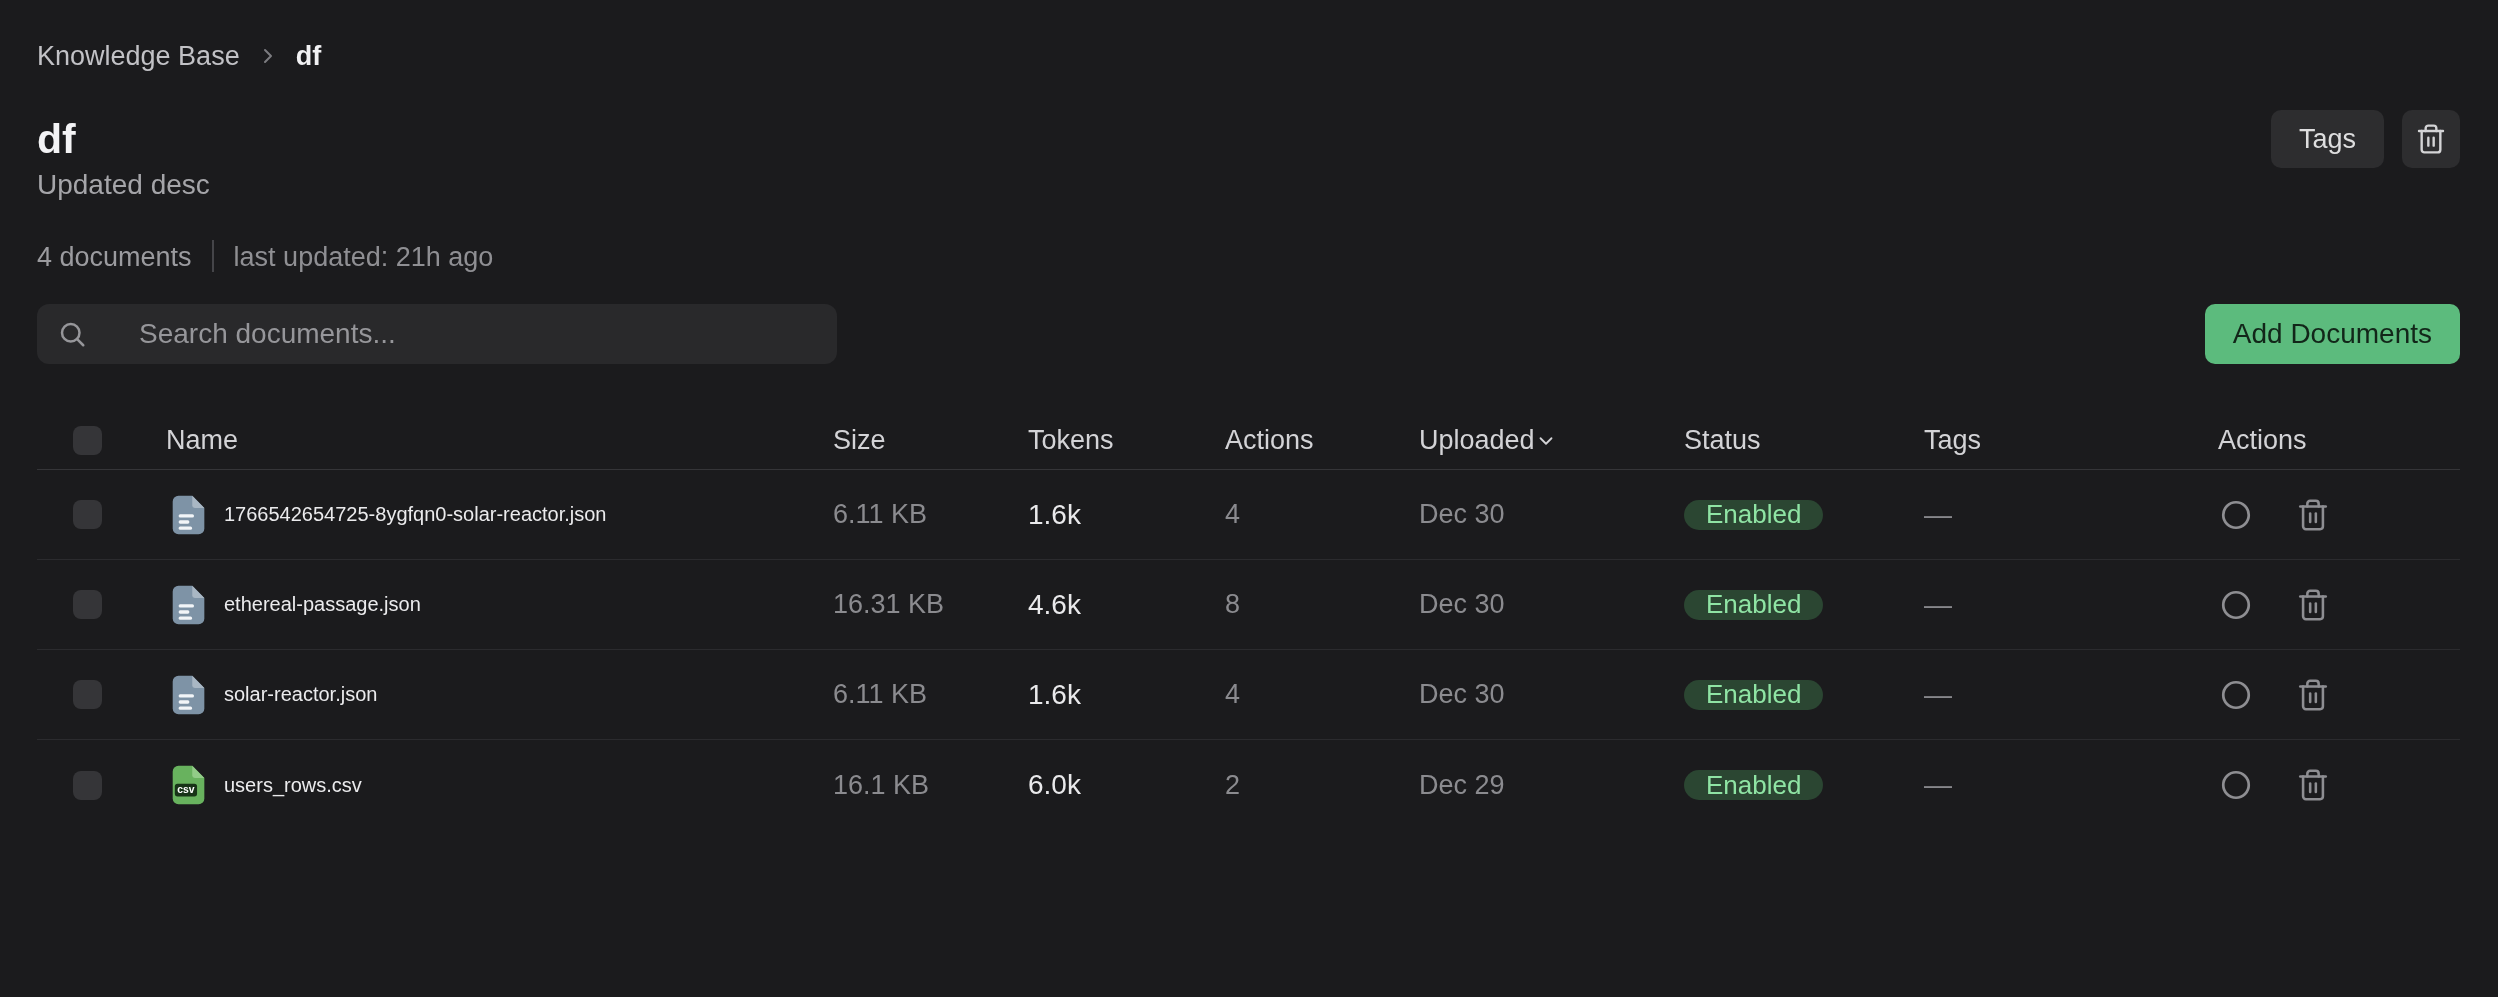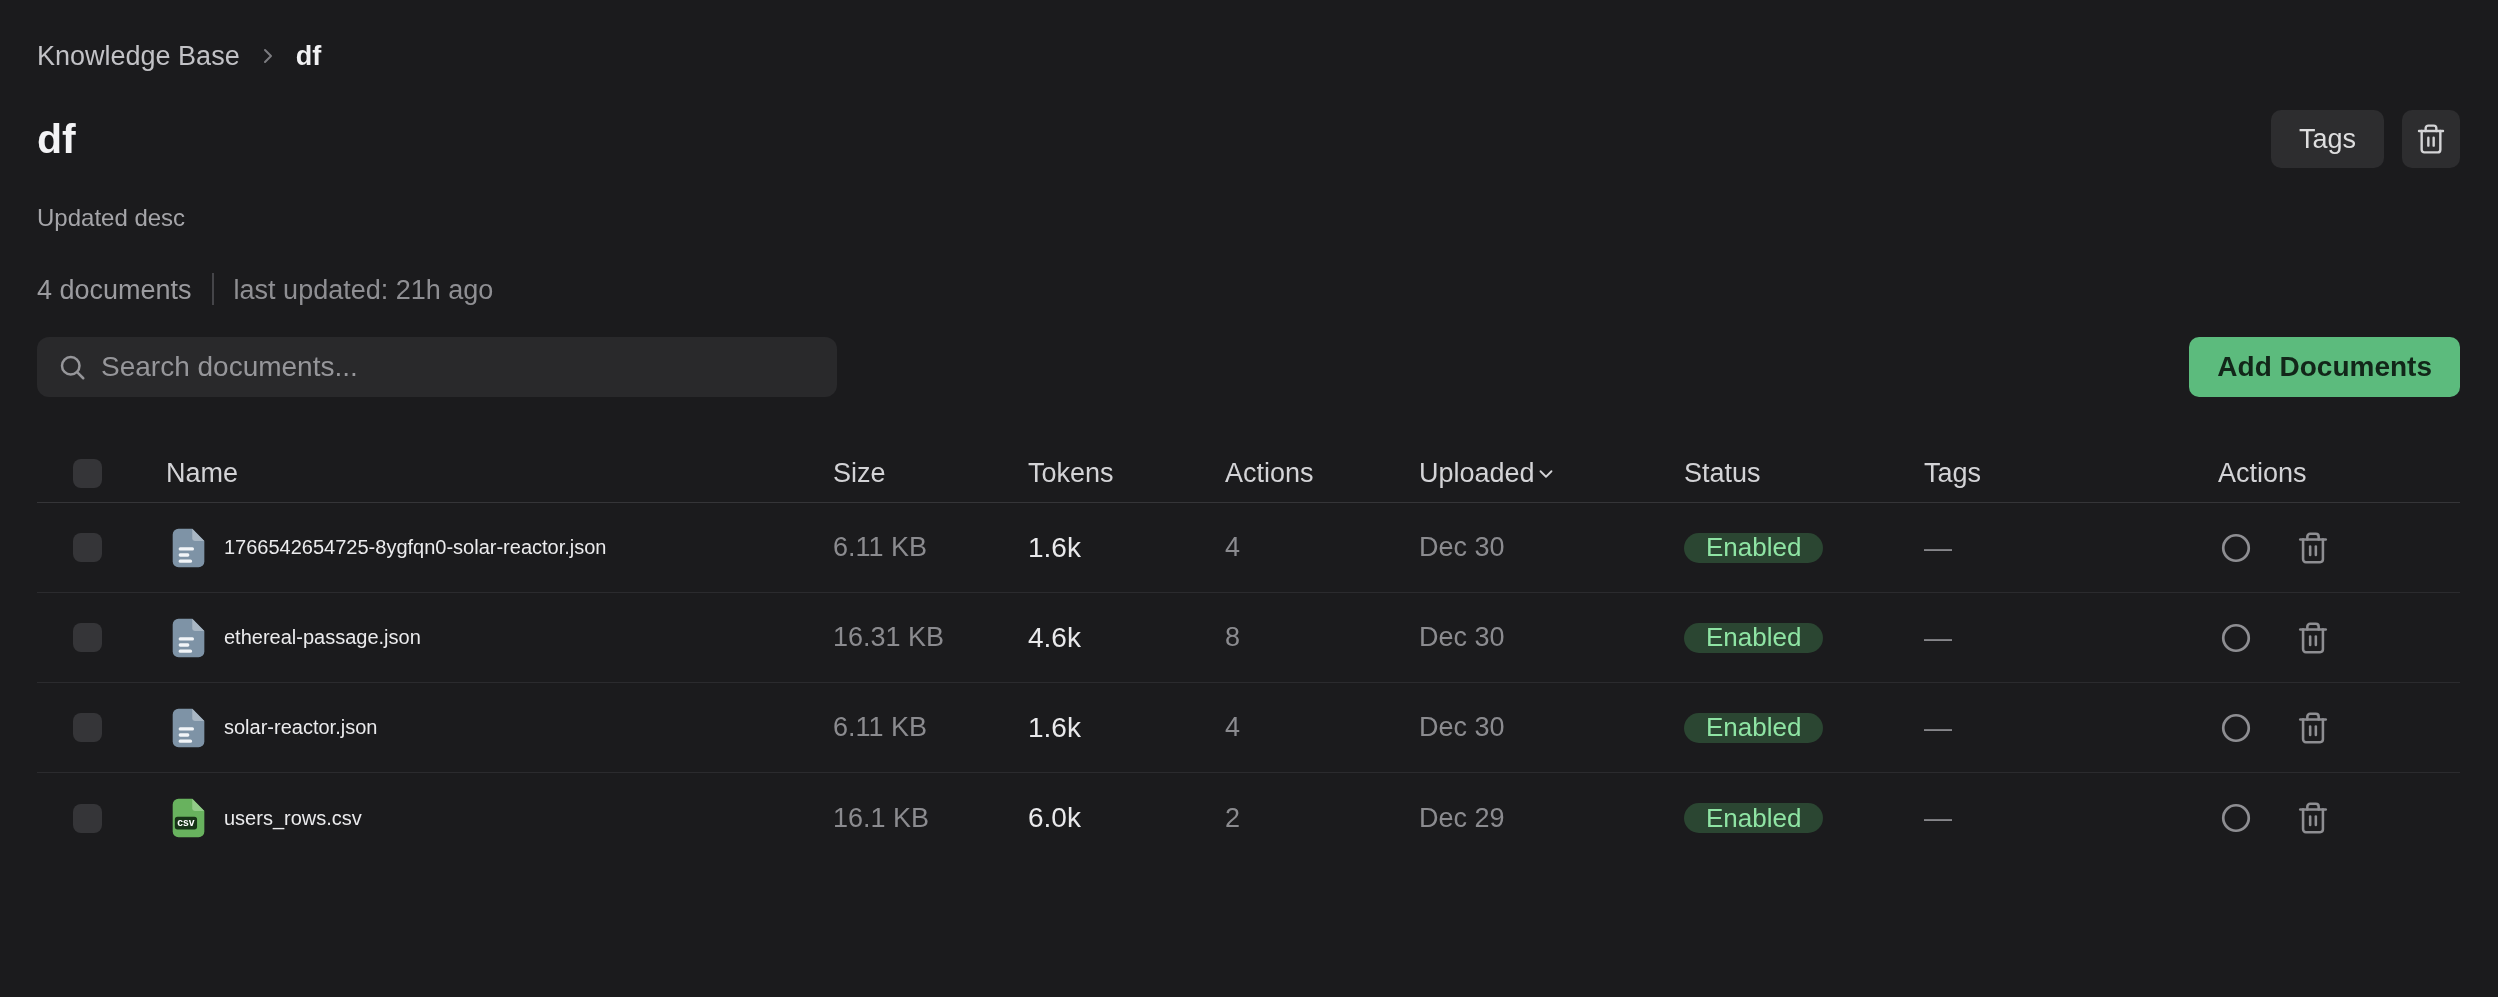--- a/index.html
+++ b/index.html
@@ -21,43 +21,43 @@
   .title-row { display:flex; align-items:center; justify-content:space-between; margin-top:38px; }
   .page-title { font-size:41px; font-weight:600; color:#f3f3f5; line-height:50px; }
   .title-actions { display:flex; gap:18px; }
   .btn-secondary {
     background:#2d2d2f; border:none; border-radius:10px; color:#dededf;
     font-size:27px; font-family:inherit; height:58px; padding:0 28px;
     display:flex; align-items:center; justify-content:center; cursor:pointer;
   }
   .btn-icon { width:58px; padding:0; color:#d4d4d6; }
 
-  .page-desc { margin-top:33px; font-size:24px; color:#a5a5a9; line-height:34px; }
+  .page-desc { margin-top:0; font-size:28px; color:#a5a5a9; line-height:34px; }
 
   
   .stats { margin-top:38px; display:flex; align-items:flex-start; gap:20px; line-height:34px; }
   .stat-count { font-size:27px; color:#9b9b9f; }
   .stat-divider { width:2px; height:32px; background:#454549; }
   .stat-updated { font-size:27px; color:#8f8f93; }
 
   
   .toolbar { margin-top:30px; display:flex; align-items:center; justify-content:space-between; }
   .search-box {
     width:800px; height:60px; background:#29292b; border-radius:12px;
     display:flex; align-items:center; padding:0 20px; gap:14px;
   }
   .search-box svg { flex:0 0 auto; color:#96969a; }
   .search-input {
     flex:1; background:transparent; border:none; outline:none;
-    font-family:inherit; font-size:28px; color:#e8e8ea;
+    font-family:inherit; font-size:28px; color:#e8e8ea;margin-left:38px;
   }
   .search-input::placeholder { color:#96969a; }
   .btn-primary {
     background:#5cbb7d; border:none; border-radius:10px; color:#122619;
-    font-size:28px; font-weight:700; font-family:inherit; height:60px; padding:0 28px;
+    font-size:28px; font-weight:400; font-family:inherit; height:60px; padding:0 28px;
     display:flex; align-items:center; cursor:pointer;
   }
 
   
   .doc-table { margin-top:48px; }
   .t-row {
     display:grid;
     grid-template-columns:129px 667px 195px 197px 194px 265px 240px 294px 1fr;
     align-items:center;
   }

